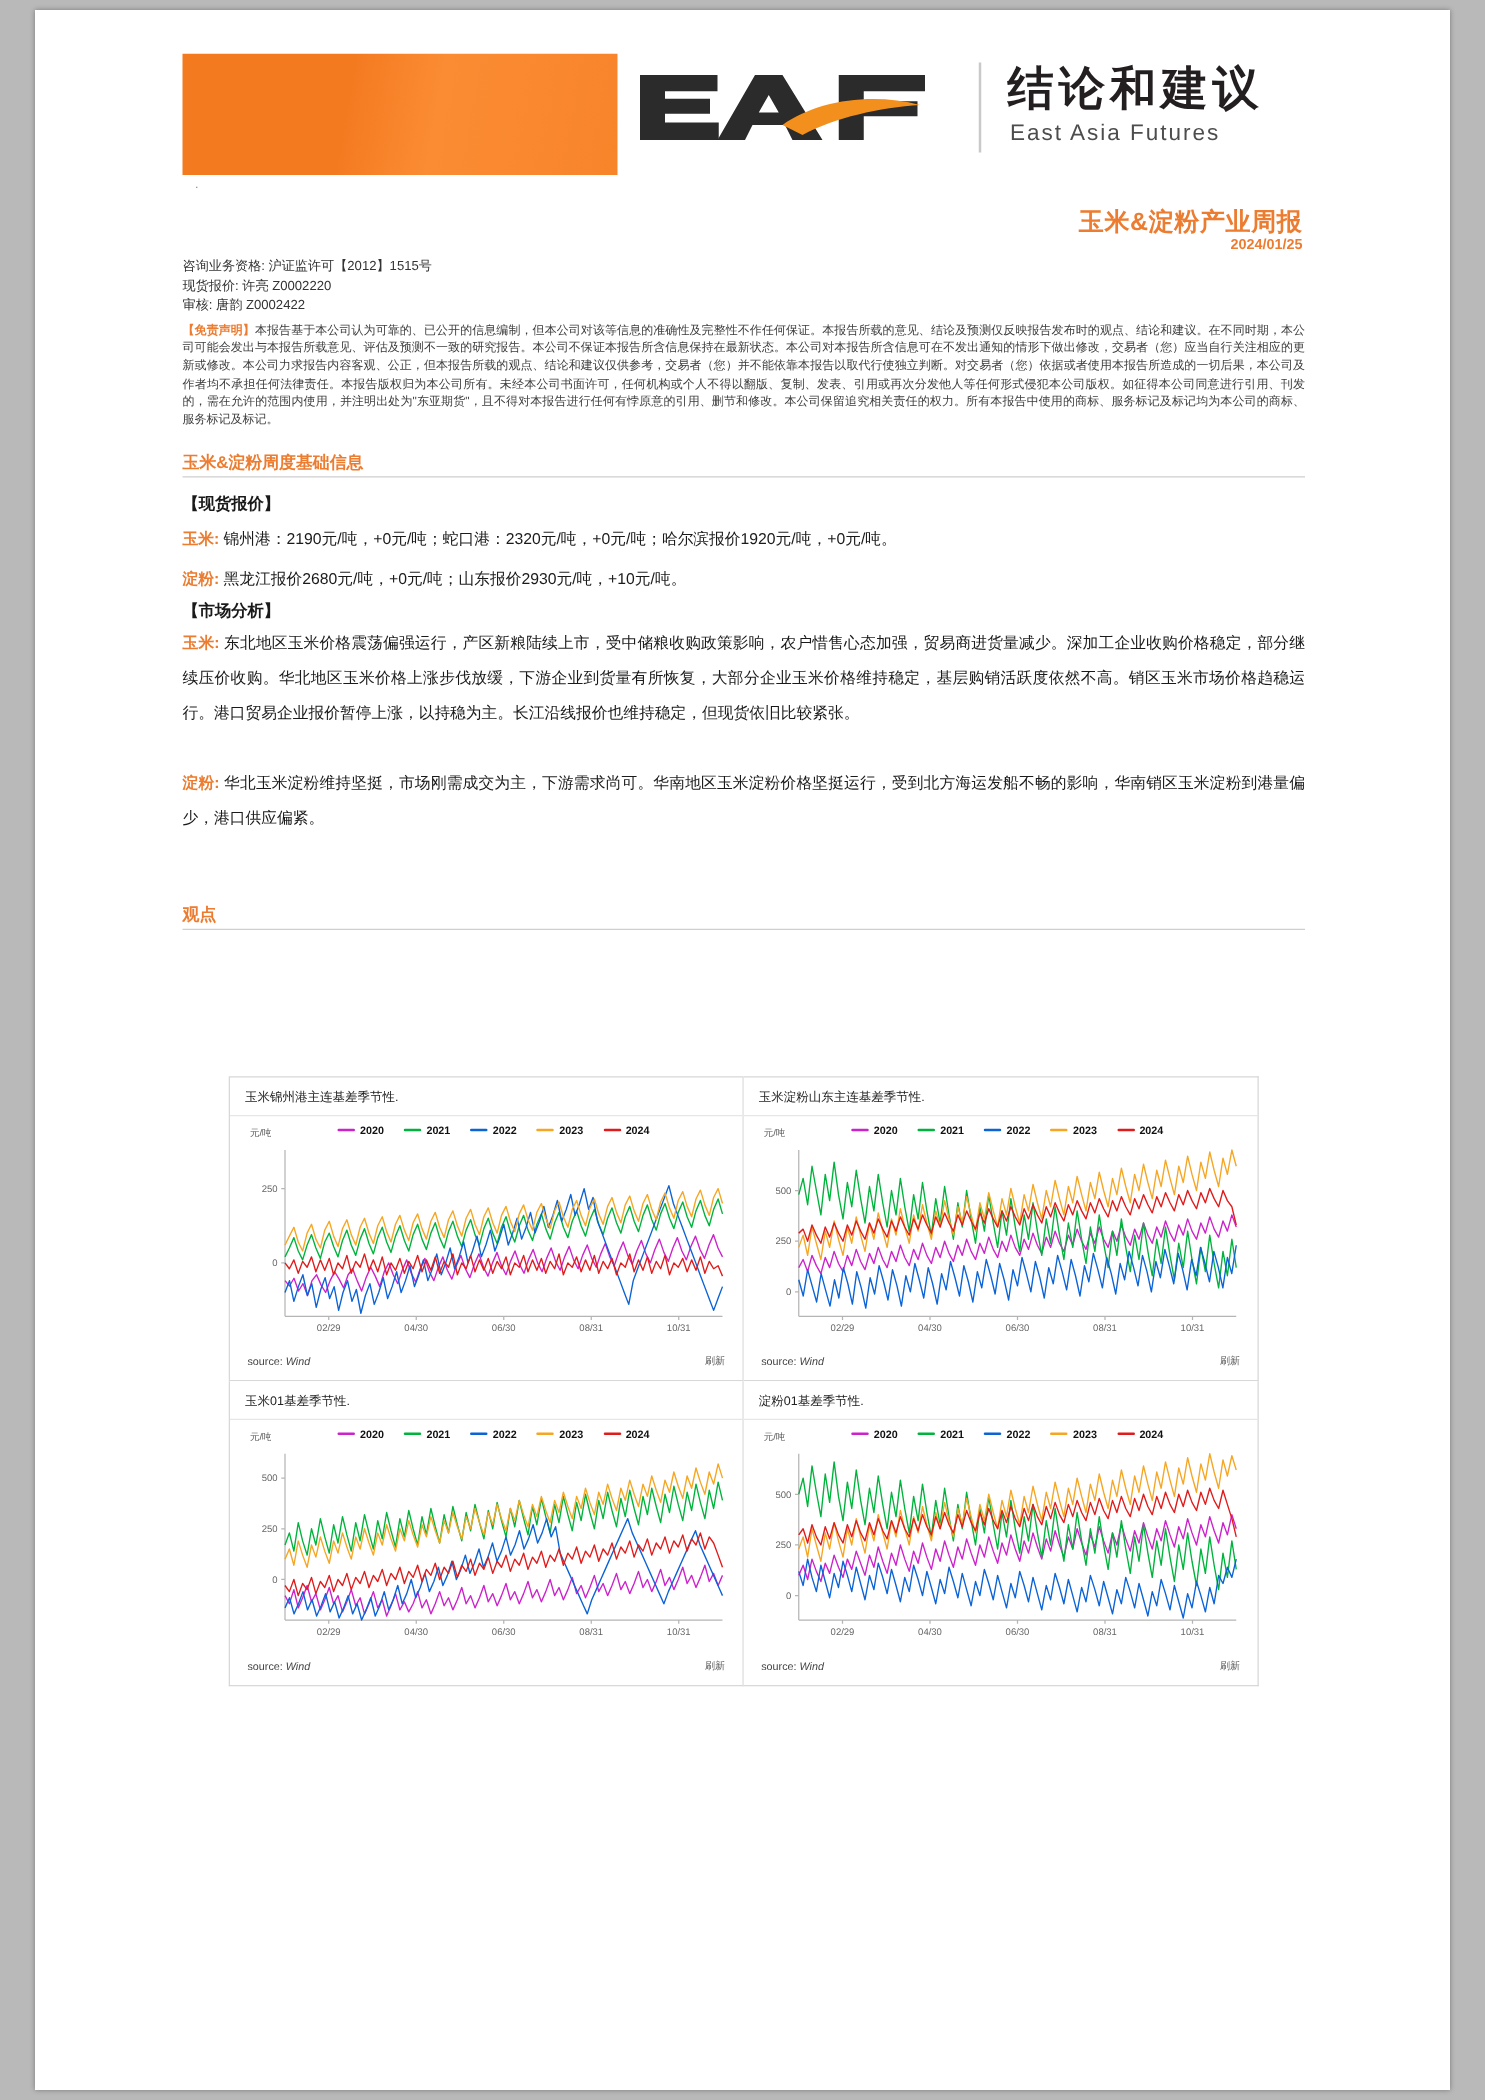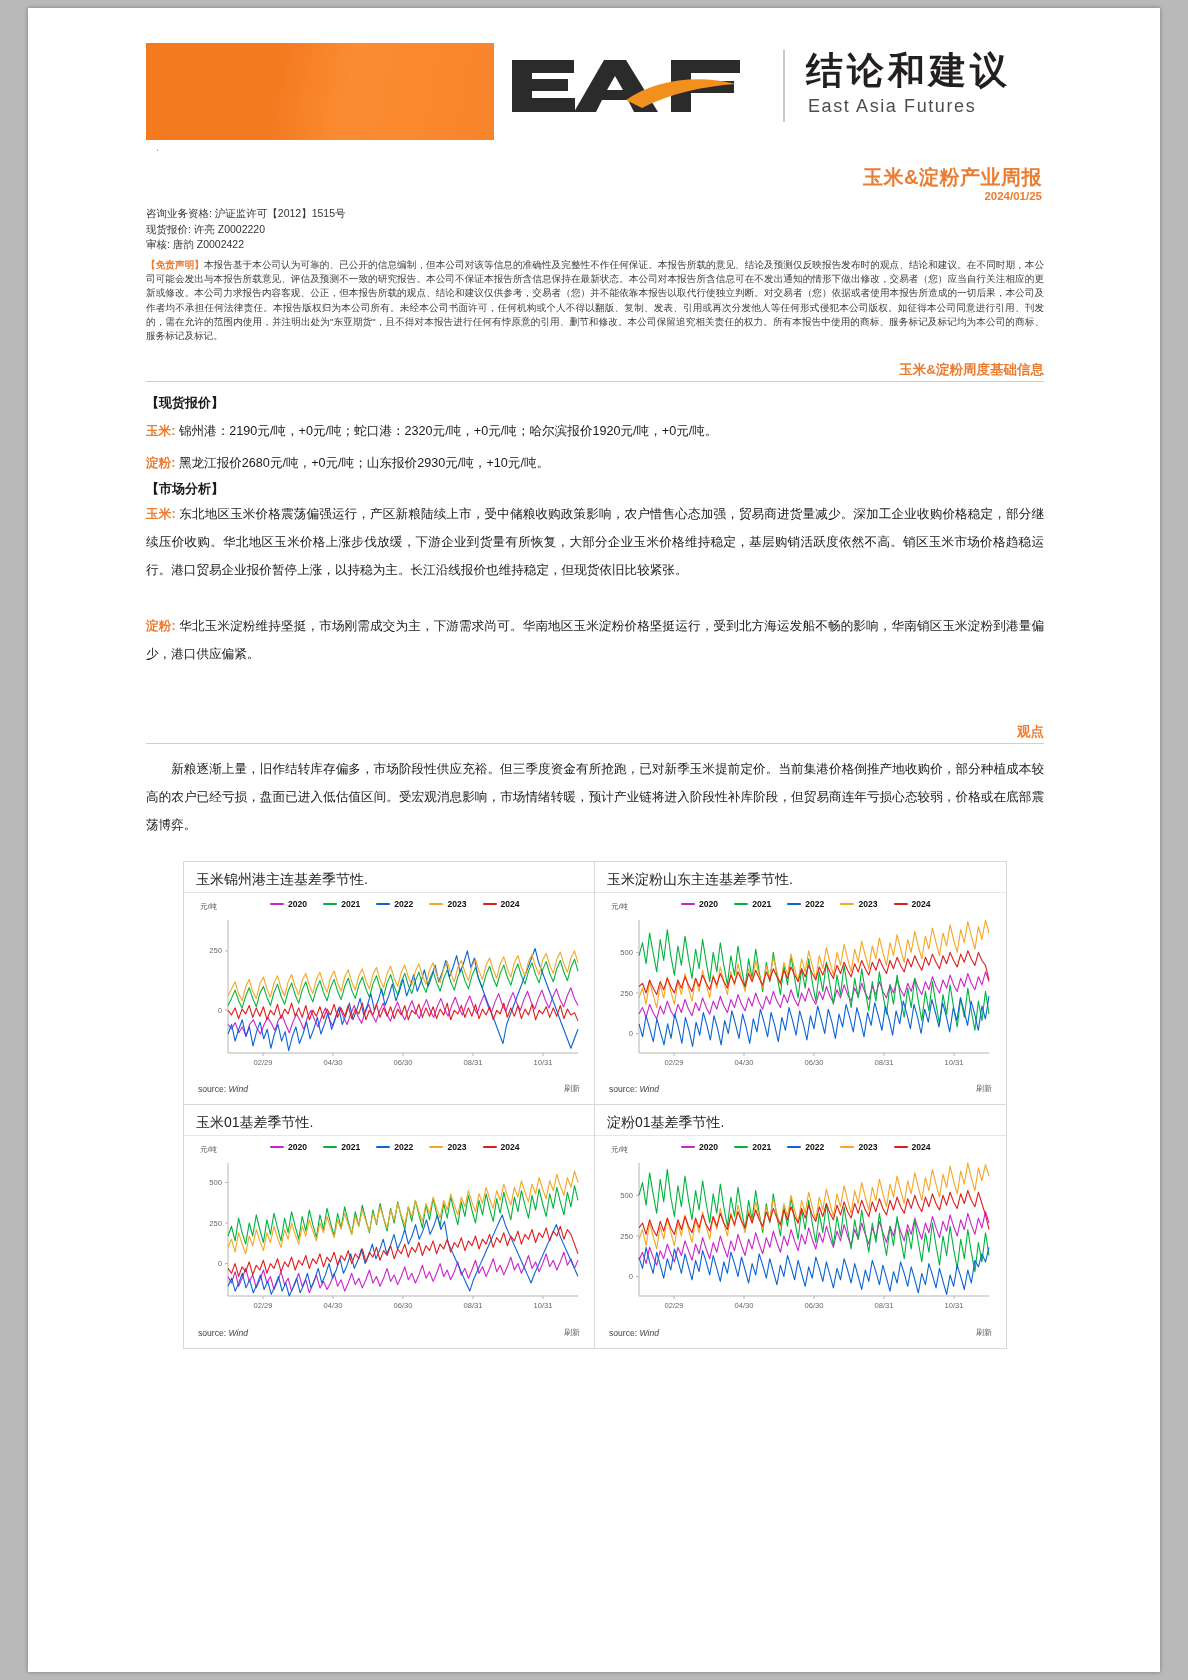--- a/index.html
+++ b/index.html
@@ -48,21 +48,21 @@
   .creds{position:absolute;left:118px;top:198px;font-size:10.5px;color:#333;line-height:15.5px;}
   
   .disclaimer{
     position:absolute;left:118px;top:250px;width:898px;
     font-size:9.6px;line-height:14.2px;color:#3d3d3d;text-align:justify;
   }
   .disclaimer .tag{color:#ec7c30;font-weight:bold;}
   
   .sec-head{
     position:absolute;left:118px;width:898px;
-    font-size:13.5px;font-weight:bold;color:#ec7c30;text-align:right;
+    font-size:13.5px;font-weight:bold;color:#ec7c30;
   }
   .sec-rule{position:absolute;left:118px;width:898px;height:1px;background:#cfcfcf;}
   .blk-title{
     position:absolute;left:118px;font-size:13px;font-weight:bold;color:#1a1a1a;
   }
   .para{
     position:absolute;left:118px;width:898px;
     font-size:12.6px;line-height:28px;color:#1a1a1a;text-align:justify;
   }
   .para .lead{color:#ec7c30;font-weight:bold;}
@@ -76,21 +76,21 @@
     width:412px;height:244px;
     border:1px solid #d8d8d8;
     background:#fff;
     box-sizing:border-box;
     position:relative;
   }
   .chart-card + .chart-card{border-left:none;}
   .chart-row + .chart-row .chart-card{border-top:none;}
   .cc-title{
     position:absolute;left:12px;top:9px;
-    font-size:14px;color:#222;
+    font-size:10px;color:#222;
   }
   .cc-title-rule{position:absolute;left:0;right:0;top:30px;height:1px;background:#e6e6e6;}
   .cc-unit{position:absolute;left:16px;top:40px;font-size:7.5px;color:#555;}
   .cc-legend{
     position:absolute;left:86px;top:37px;display:flex;gap:16px;align-items:center;
   }
   .lg{display:flex;align-items:center;gap:4px;font-size:8.6px;font-weight:bold;color:#111;}
   .lg i{display:block;width:14px;height:2.6px;border-radius:1px;}
   .plot{position:absolute;left:10px;top:54px;width:392px;height:155px;}
   .cc-source{position:absolute;left:14px;bottom:10px;font-size:8.6px;color:#444;font-style:italic;}
@@ -158,21 +158,20 @@
   </div>
 
   <div class="para" style="top:604px;">
     <span class="lead">淀粉:</span>
     <span>华北玉米淀粉维持坚挺，市场刚需成交为主，下游需求尚可。华南地区玉米淀粉价格坚挺运行，受到北方海运发船不畅的影响，华南销区玉米淀粉到港量偏少，港口供应偏紧。</span>
   </div>
 
   <div class="sec-head" style="top:715px;">观点</div>
   <div class="sec-rule" style="top:735px;"></div>
 
-  <div class="para indent" style="top:747px;">新粮逐渐上量，旧作结转库存偏多，市场阶段性供应充裕。但三季度资金有所抢跑，已对新季玉米提前定价。当前集港价格倒推产地收购价，部分种植成本较高的农户已经亏损，盘面已进入低估值区间。受宏观消息影响，市场情绪转暖，预计产业链将进入阶段性补库阶段，但贸易商连年亏损心态较弱，价格或在底部震荡博弈。</div>
 
   <div class="charts">
     <div class="chart-row">
       <div class="chart-card">
         <div class="cc-title">玉米锦州港主连基差季节性.</div>
         <div class="cc-title-rule"></div>
         <div class="cc-unit">元/吨</div>
         <div class="cc-legend">
             <div class="lg">
               <i style="background: rgb(204, 34, 204);"></i>

